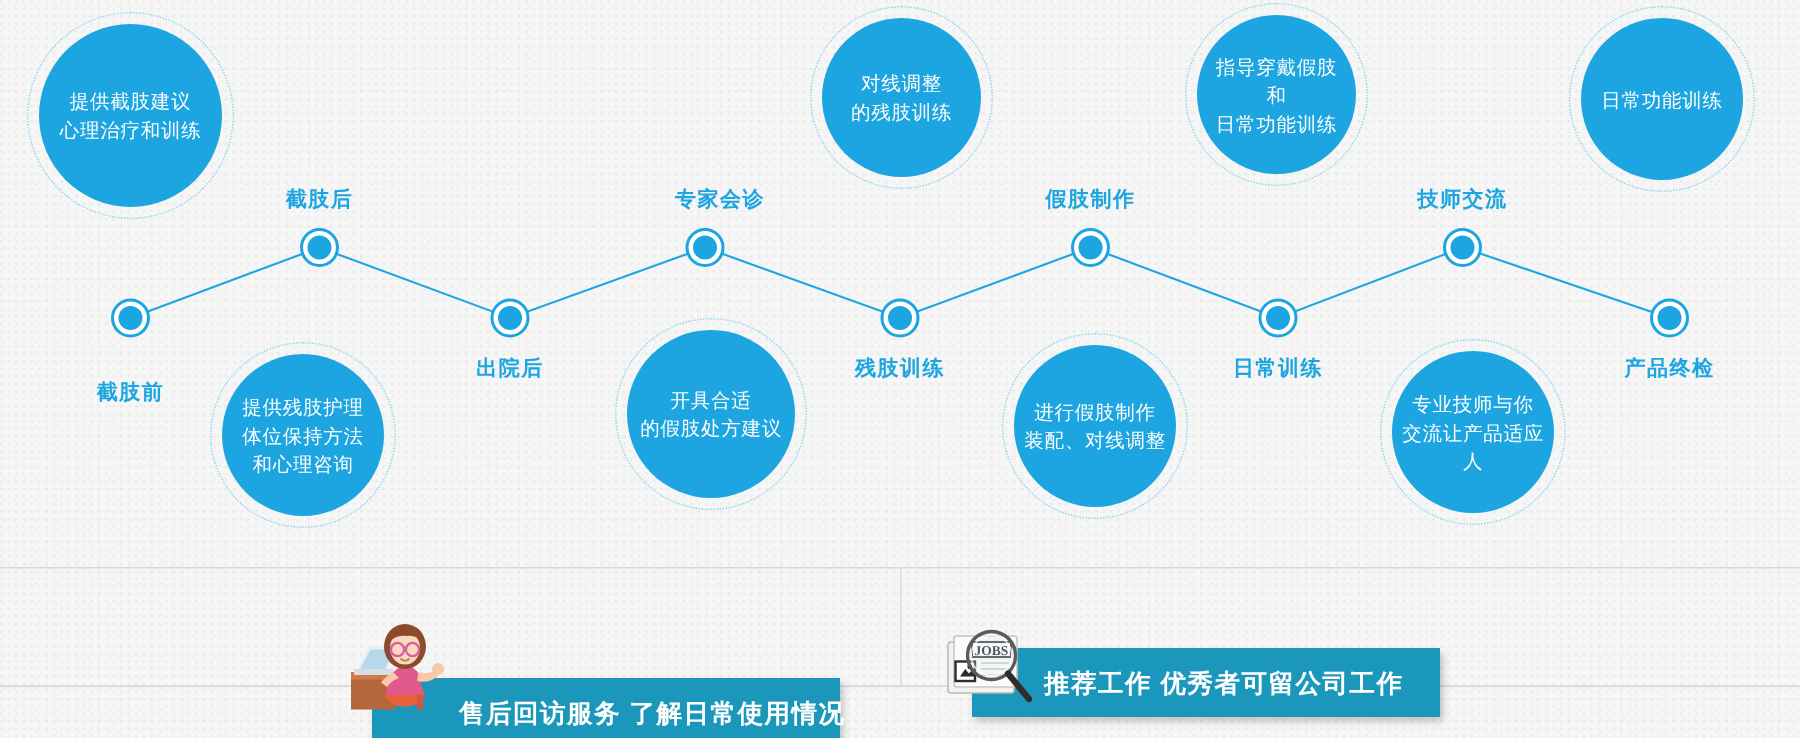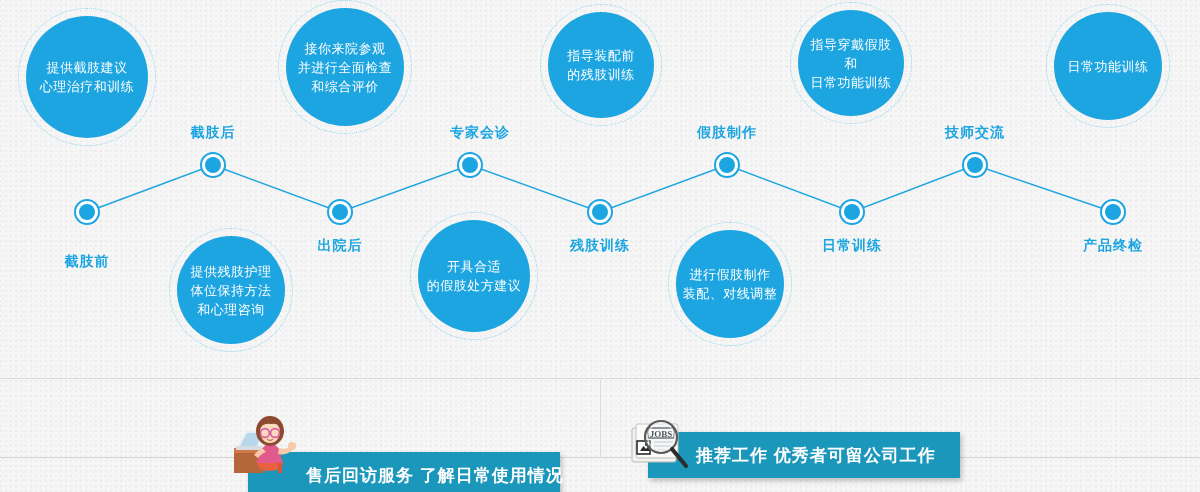--- a/index.html
+++ b/index.html
@@ -143,64 +143,63 @@
     <polyline id="flow-path" fill="none" stroke="#1ca5e0" stroke-width="1.4" points="87,212 213,165 340,212 470,165 600,212 727,165 852,212 975,165 1113,212"></polyline>
   </svg>
 
   <div class="bubble" style="left:18px; top:8px; width:138px; height:138px;">
     <div class="bubble-inner">
       <div class="bubble-text">提供截肢建议
 心理治疗和训练</div>
     </div>
   </div>
 
-  <div class="bubble" style="left:169px; top:228px; width:124px; height:124px;">
+  <div class="bubble" style="left:140px; top:228px; width:124px; height:124px;">
     <div class="bubble-inner">
       <div class="bubble-text">提供残肢护理
 体位保持方法
 和心理咨询</div>
     </div>
   </div>
 
-  <div class="bubble" style="left:278px; top:0px; width:134px; height:134px;">
-    <div class="bubble-inner">
-      <div class="bubble-text">接你来院参观
-并进行全面检查
-和综合评价</div>
-    </div>
-  </div>
 
   <div class="bubble" style="left:410px; top:212px; width:128px; height:128px;">
     <div class="bubble-inner">
       <div class="bubble-text">开具合适
 的假肢处方建议</div>
     </div>
   </div>
 
   <div class="bubble" style="left:540px; top:4px; width:122px; height:122px;">
     <div class="bubble-inner">
-      <div class="bubble-text">指导装配前
+      <div class="bubble-text">对线调整
 的残肢训练</div>
     </div>
   </div>
 
   <div class="bubble" style="left:668px; top:222px; width:124px; height:124px;">
     <div class="bubble-inner">
       <div class="bubble-text">进行假肢制作
 装配、对线调整</div>
     </div>
   </div>
 
   <div class="bubble" style="left:790px; top:2px; width:122px; height:122px;">
     <div class="bubble-inner">
       <div class="bubble-text">指导穿戴假肢和
 日常功能训练</div>
     </div>
   </div>
 
+  <div class="bubble" style="left:920px; top:226px; width:124px; height:124px;">
+    <div class="bubble-inner">
+      <div class="bubble-text">专业技师与你
+交流让产品适应人</div>
+    </div>
+  </div>
 
   <div class="bubble" style="left:1046px; top:4px; width:124px; height:124px;">
     <div class="bubble-inner">
       <div class="bubble-text">日常功能训练</div>
     </div>
   </div>
 
   <div class="node" style="left:87px;  top:212px;"></div>
   <div class="node" style="left:213px; top:165px;"></div>
   <div class="node" style="left:340px; top:212px;"></div>

